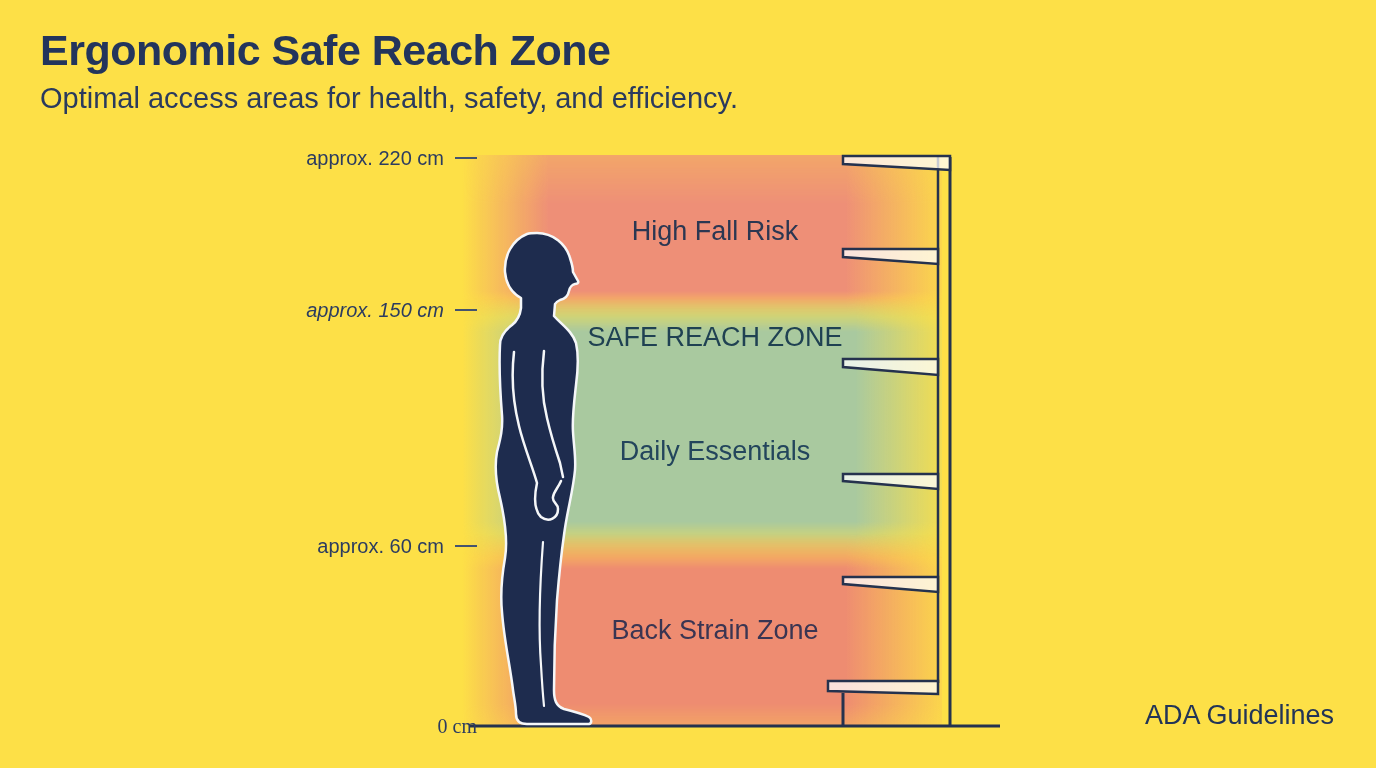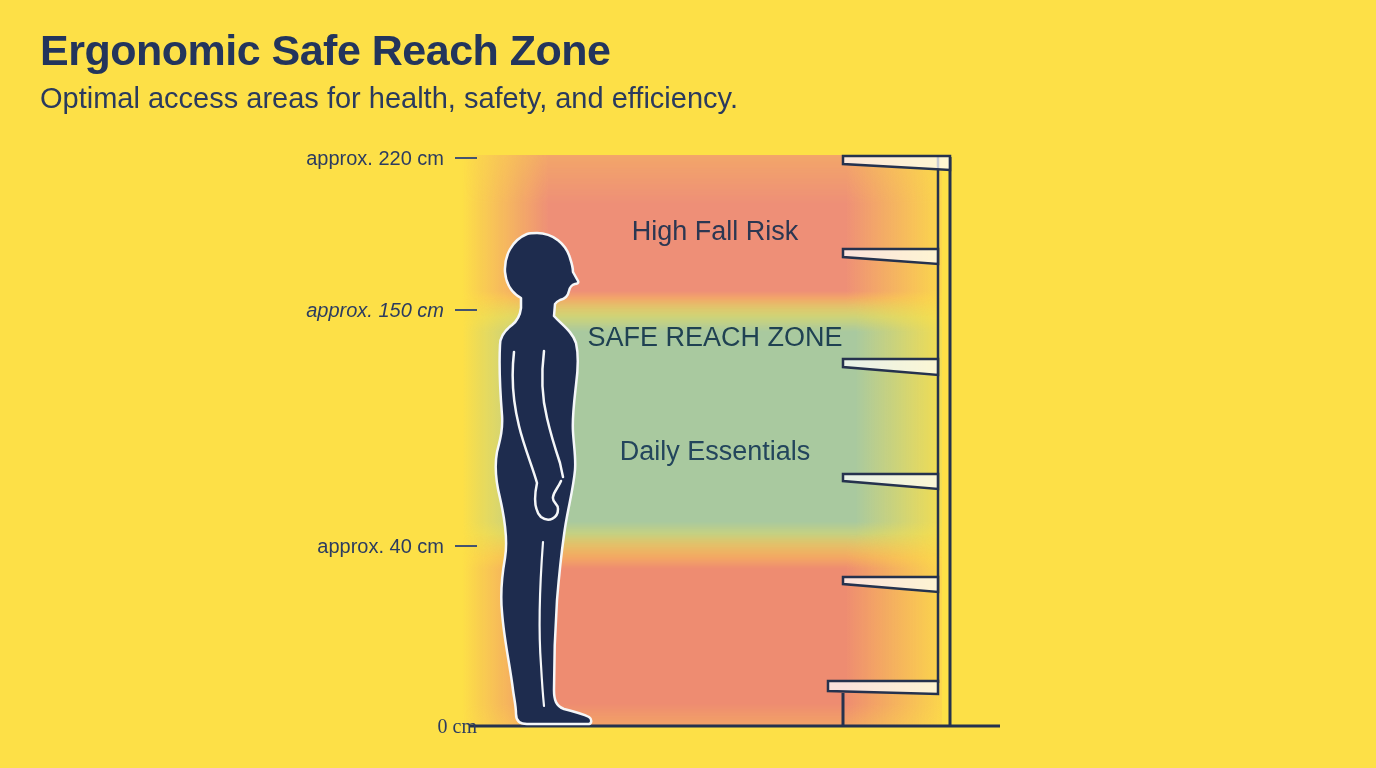--- a/index.html
+++ b/index.html
@@ -181,31 +181,33 @@
              C 550 431 555 448 560 463
              L 563 477"></path>
     <path stroke="#f5f7f9" stroke-width="2.2" stroke-linecap="round" d="M 543 542
              C 540 582 538 625 541 665
              C 542 683 543 696 544 706"></path>
   </svg>
 
   <div class="zone-label zl-high">High Fall Risk</div>
   <div class="zone-label zl-safe">SAFE REACH ZONE</div>
   <div class="zone-label zl-daily">Daily Essentials</div>
+  <div class="zone-label zl-back">Back Strain Zone</div>
 
   <div class="measure m220">
     <span>approx. 220 cm</span>
     <span class="tick"></span>
   </div>
   <div class="measure m150">
     <span>approx. 150 cm</span>
     <span class="tick"></span>
   </div>
   <div class="measure m70">
-    <span>approx. 40 cm</span>
+    <span>approx. 60 cm</span>
     <span class="tick"></span>
   </div>
   <div class="measure m0">
     <span>0 cm</span>
   </div>
 
+  <div class="footnote">ADA Guidelines</div>
 
 </div>
 
 </body></html>

